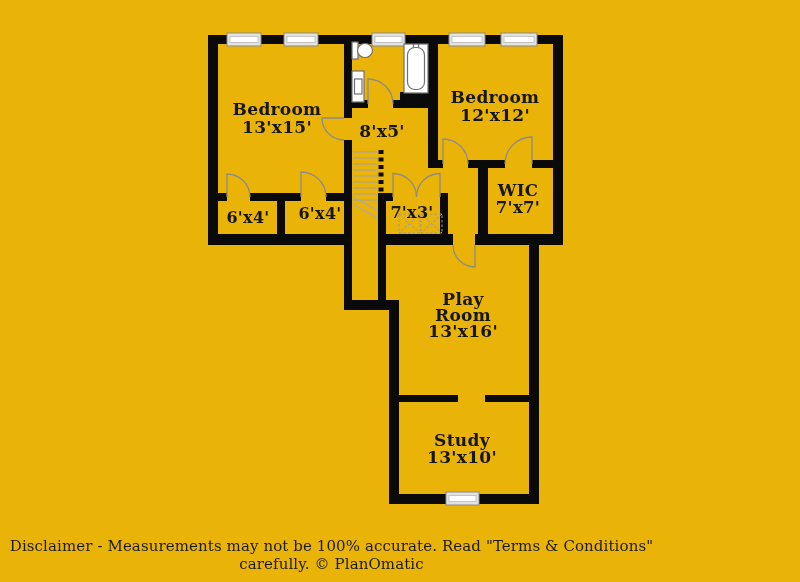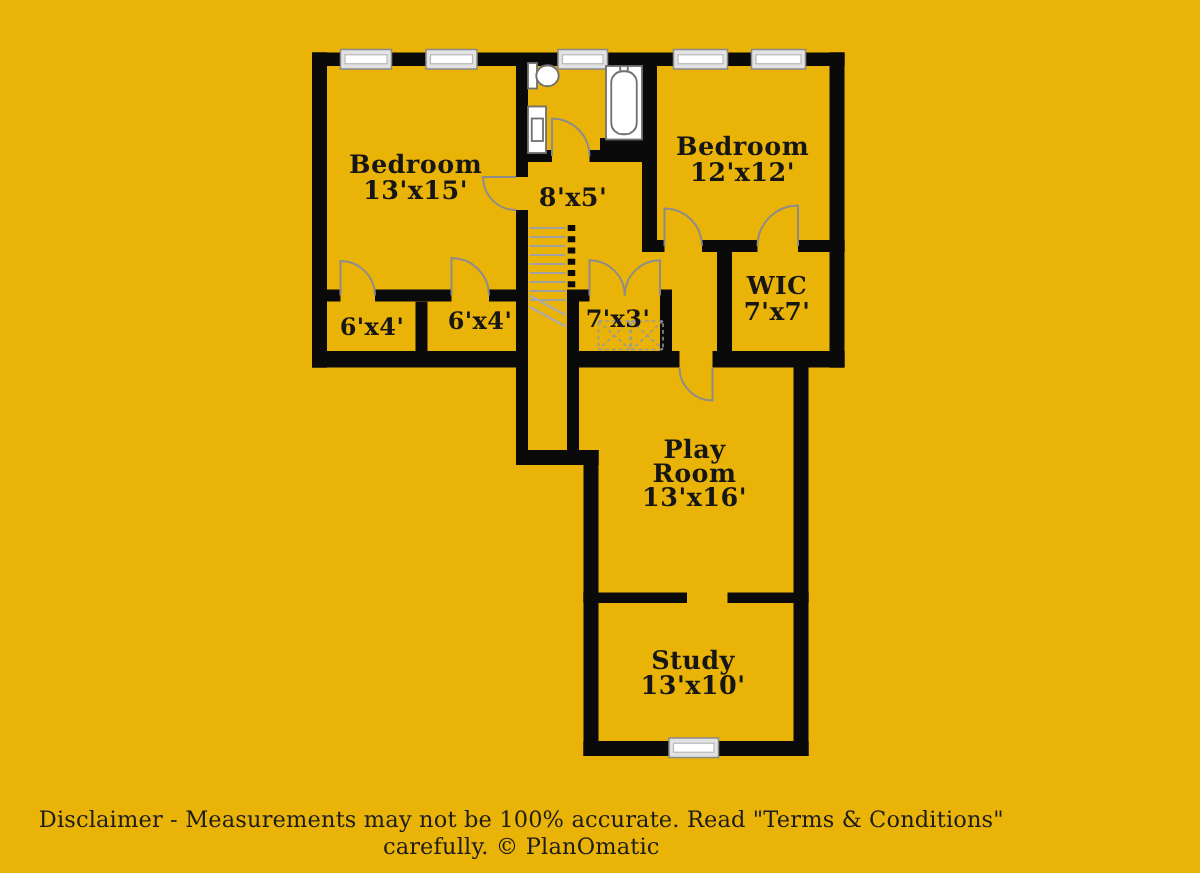--- a/index.html
+++ b/index.html
@@ -14,21 +14,21 @@
   .stair-tread{stroke:var(--stair,#a0a0a0);stroke-width:1.2;fill:none;}
   .stair-rail{stroke:var(--wall,#0a0a0a);stroke-width:5;stroke-dasharray:4 3.5;fill:none;}
   .stair-break{stroke:#ababab;stroke-width:1.4;fill:none;}
   .xbox{fill:none;stroke:#9a9a9a;stroke-width:1;stroke-dasharray:2.5 2;}
   .lbl{fill:var(--text,#161616);font-weight:700;text-anchor:middle;
        font-family:"DejaVu Serif","Liberation Serif",serif;letter-spacing:0.3px;}
   .lbl-lg{font-size:17px;}
   .lbl-md{font-size:16.5px;}
   .lbl-sm{font-size:16px;}
   .footer{position:absolute;left:0;top:537px;width:663px;text-align:center;
-          font-size:15px;color:#1c1c1c;letter-spacing:0.1px;padding-left:16px;}
+          font-size:15px;color:#1c1c1c;letter-spacing:0.1px;}
 </style>
 </head>
 <body>
 
 <div class="page">
   <svg width="800" height="582" viewBox="0 0 800 582">
 
     <g>
 
       <rect class="wall" x="208" y="35" width="355" height="9"></rect>

